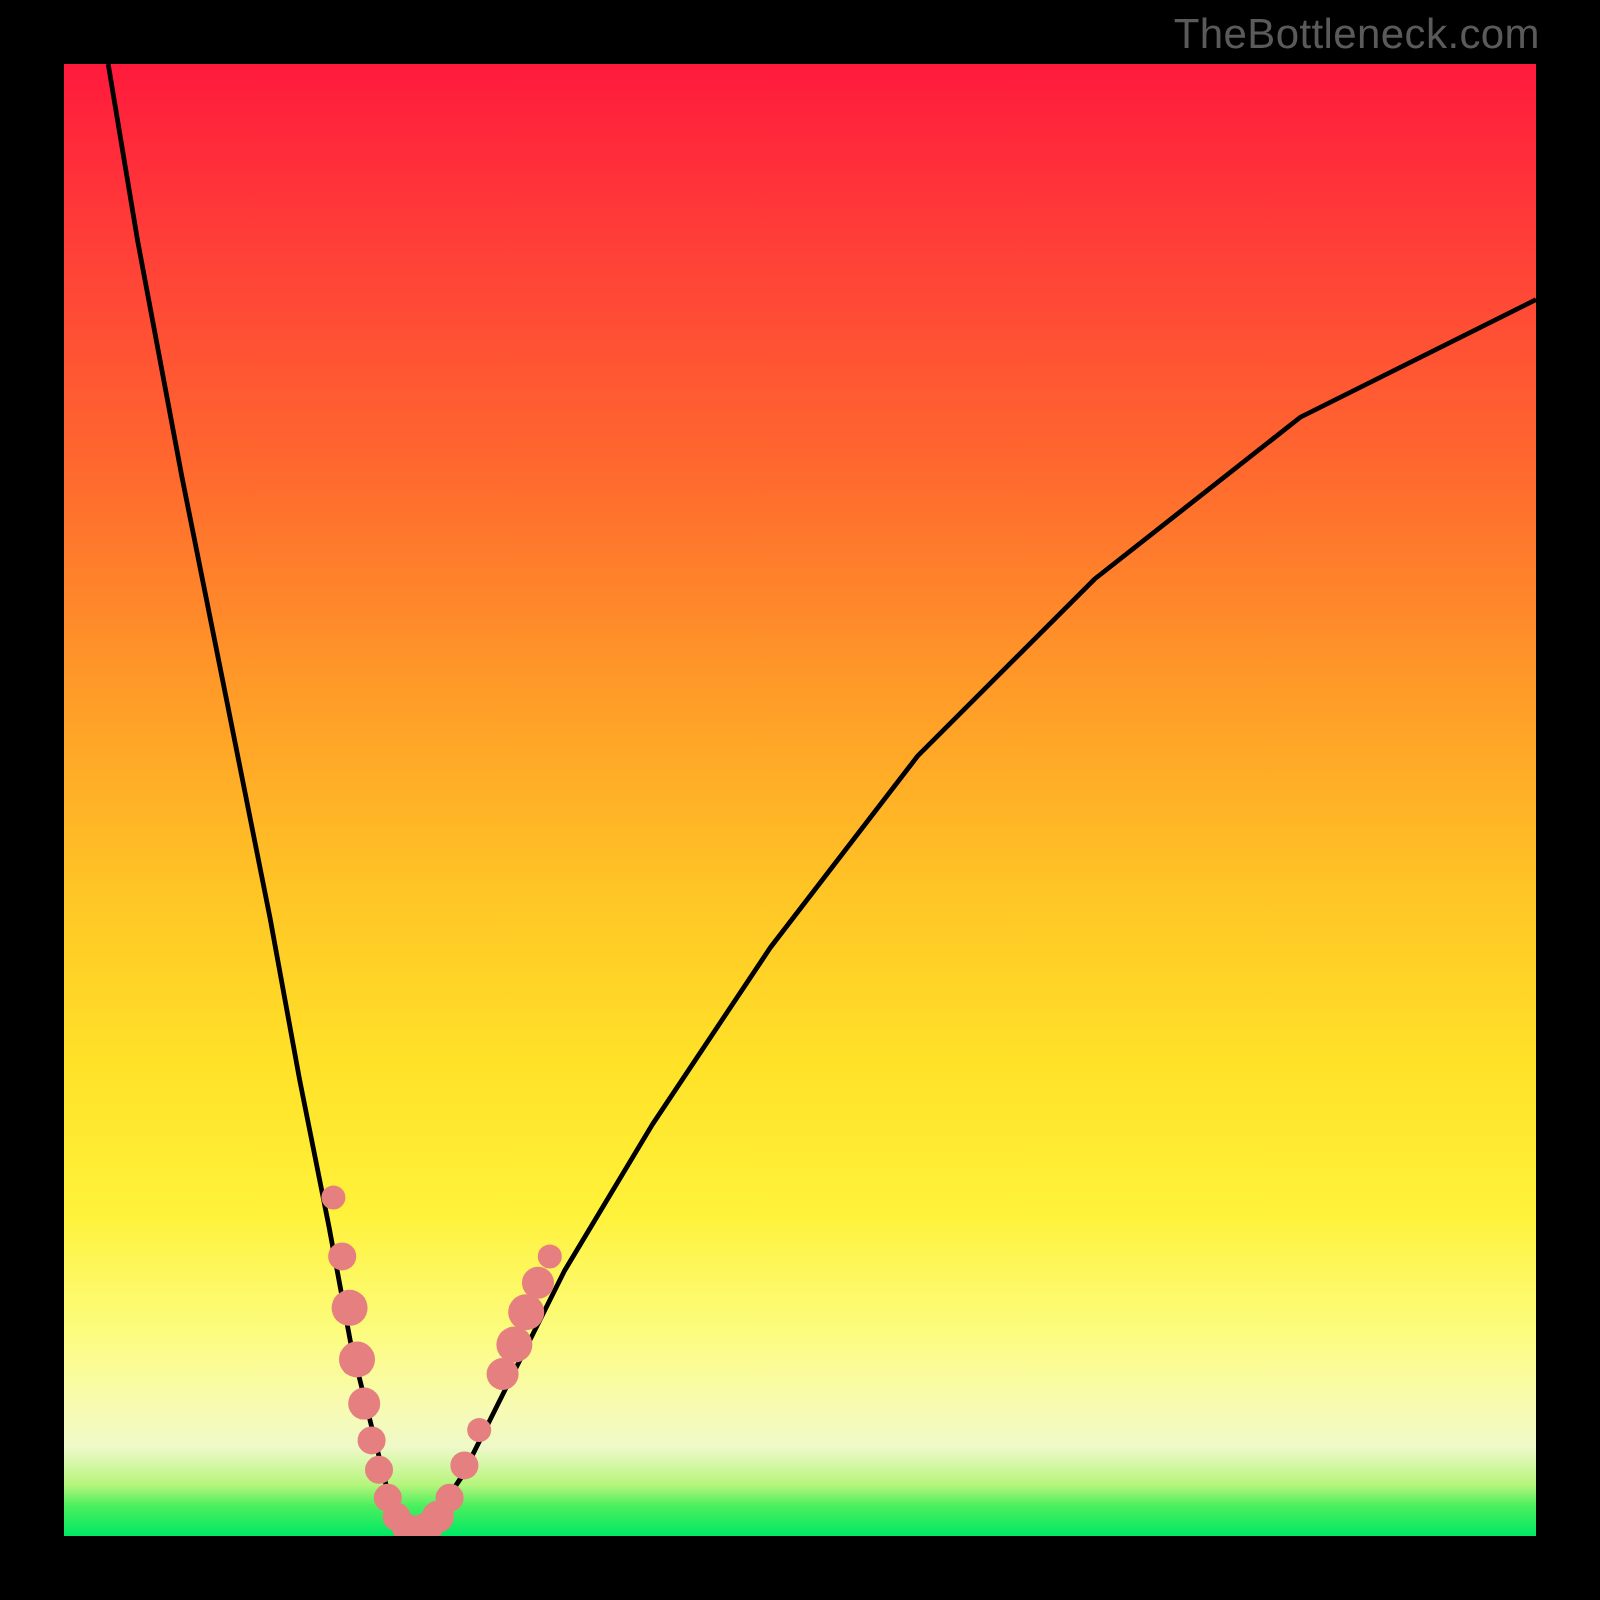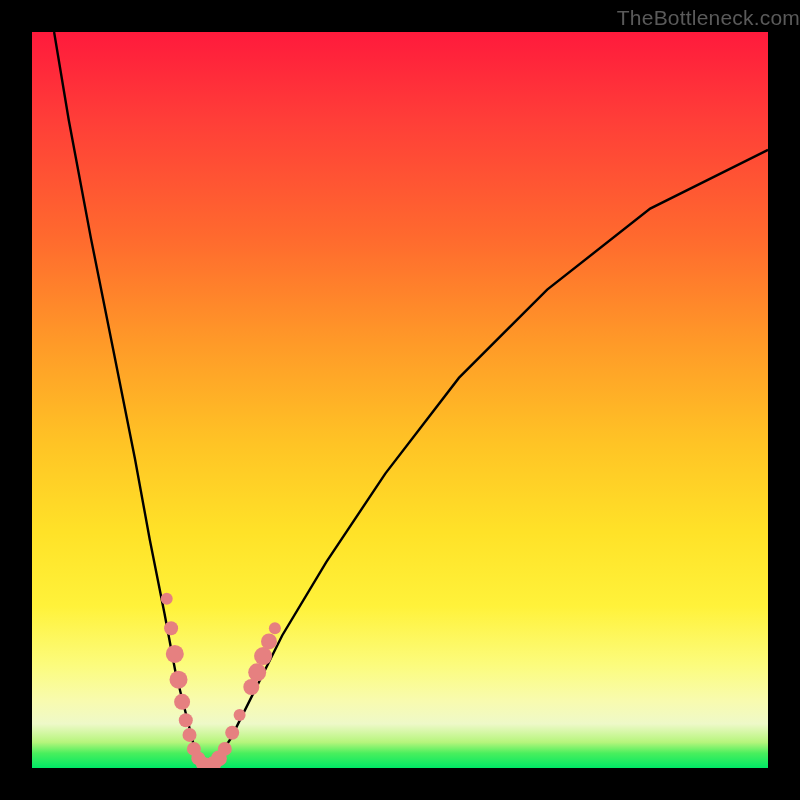--- a/index.html
+++ b/index.html
@@ -39,21 +39,21 @@
       #f8fbb0 91%,
       #eef9c8 94%,
       #b6f57c 96.5%,
       #49ef5d 98%,
       #00e865 100%
     );
   }
   .watermark {
     position: absolute;
     top: 6px;
-    right: 0;
+    right: 30px;
     color: #5a5a5a;
     font-size: 21px;
     font-weight: 500;
     letter-spacing: 0.2px;
   }
   svg.curve {
     position: absolute;
     left: 0;
     top: 0;
     width: 736px;

